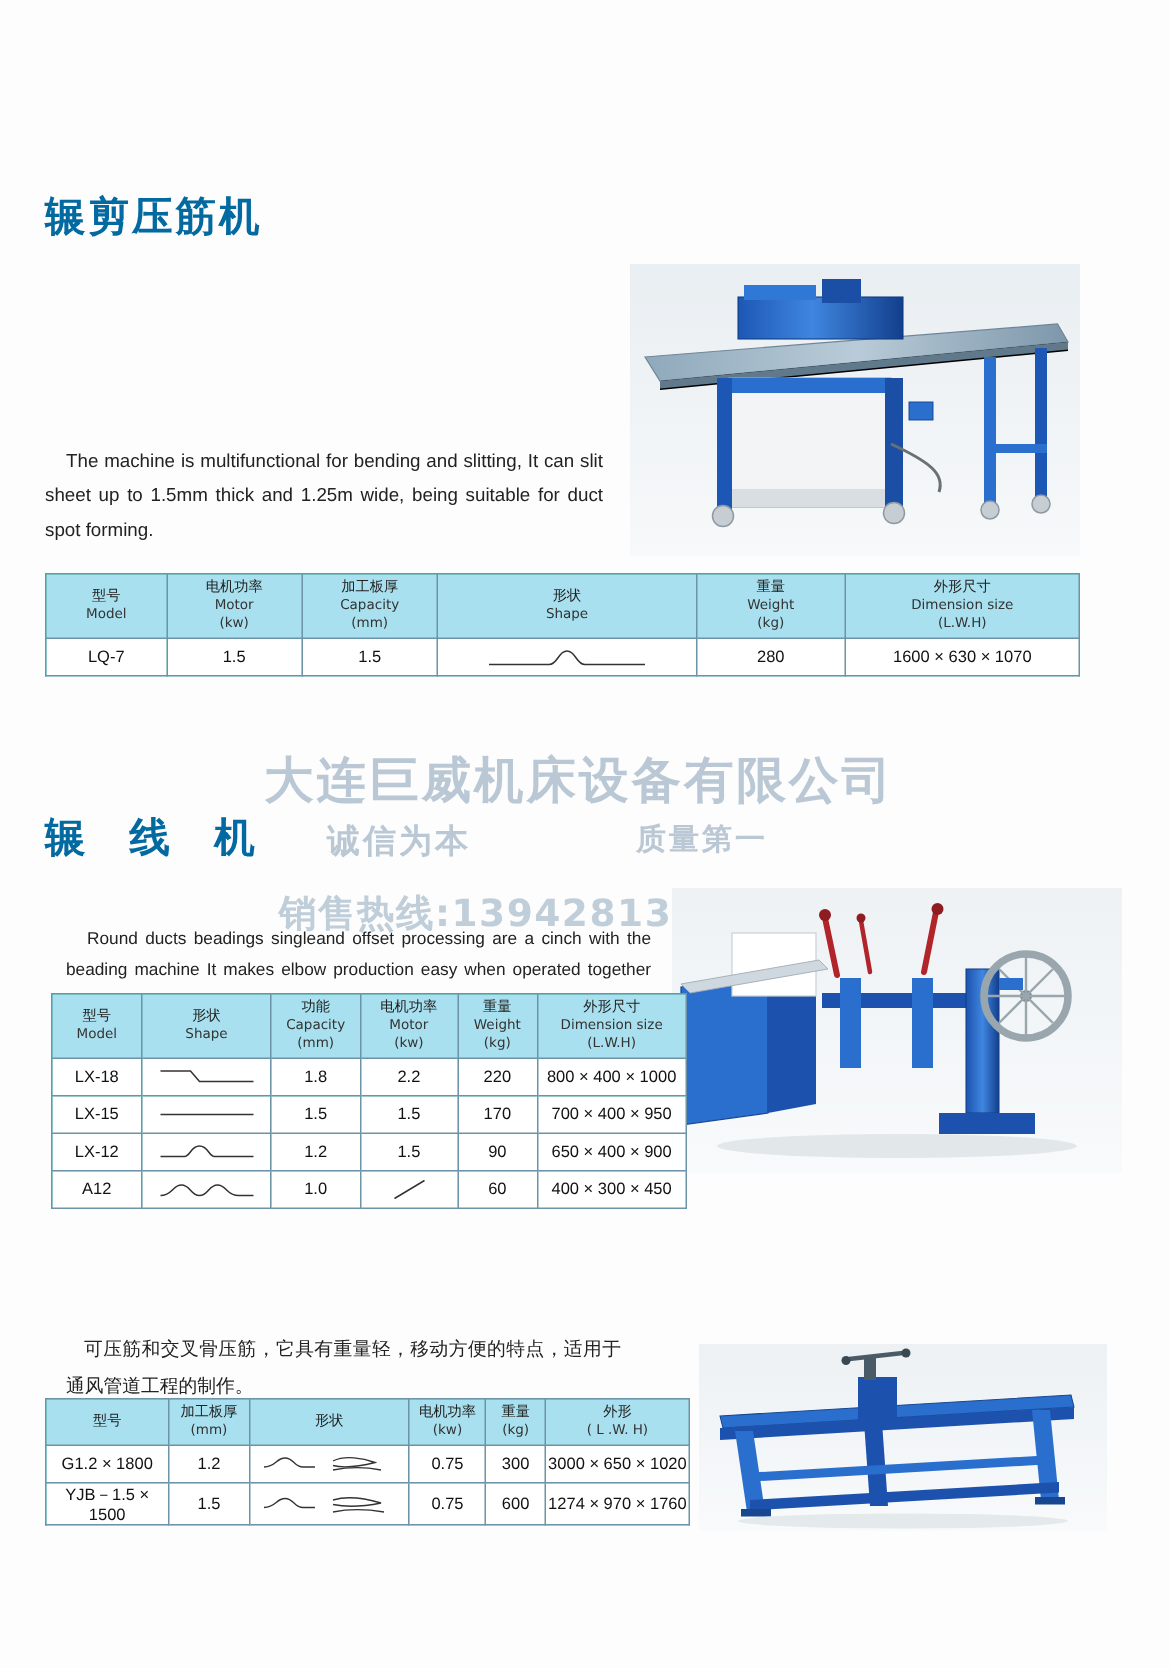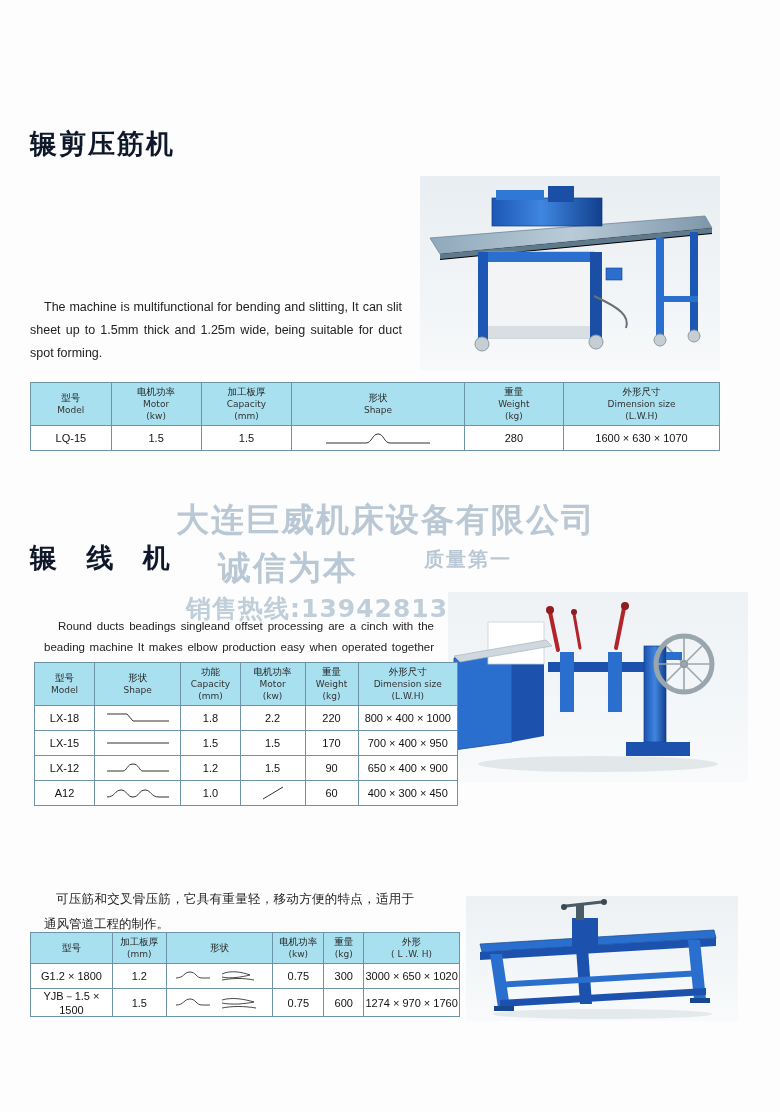--- a/index.html
+++ b/index.html
@@ -22,21 +22,21 @@
     background: #fdfdfd;
   }
 
   
   .section-title {
     position: absolute;
     font-family: "DejaVu Sans", sans-serif;
     font-weight: bold;
     font-size: 27px;
     letter-spacing: 2px;
-    color: #0f172a;
+    color: #0369a1;
   }
   #title-1 { left: 30px; top: 126px; }
   #title-2 { left: 30px; top: 540px; letter-spacing: 10px; }
   #title-3 { left: 30px; top: 832px; }
 
   
   .para {
     position: absolute;
     font-size: 12.5px;
     line-height: 25px;
@@ -112,21 +112,21 @@
   }
   #wm-company {
     left: 176px; top: 498px;
     font-size: 33px;
     font-weight: bold;
     letter-spacing: 2px;
     color: #b6c6d2;
   }
   #wm-left {
     left: 218px; top: 546px;
-    font-size: 33px;
+    font-size: 22px;
     font-weight: bold;
     letter-spacing: 2px;
     color: #b6c6d2;
   }
   #wm-right {
     left: 424px; top: 546px;
     font-size: 20px;
     font-weight: bold;
     letter-spacing: 2px;
     color: #b6c6d2;
@@ -237,21 +237,21 @@
         </th>
         <th style="width:160px">
           <span class="cnh">外形尺寸</span>
           <span class="enh">Dimension size</span>
           <span class="enh">(L.W.H)</span>
         </th>
       </tr>
     </thead>
     <tbody>
       <tr>
-        <td>LQ-15</td>
+        <td>LQ-7</td>
         <td>1.5</td>
         <td>1.5</td>
         <td class="shape-cell">
           <svg width="140" height="20" viewBox="0 0 140 20">
             <path d="M18,15 L58,15 C64,15 64,6 70,6 C76,6 76,15 82,15 L122,15" stroke="#333" stroke-width="1" fill="none"></path>
           </svg>
         </td>
         <td>280</td>
         <td>1600 × 630 × 1070</td>
       </tr>

